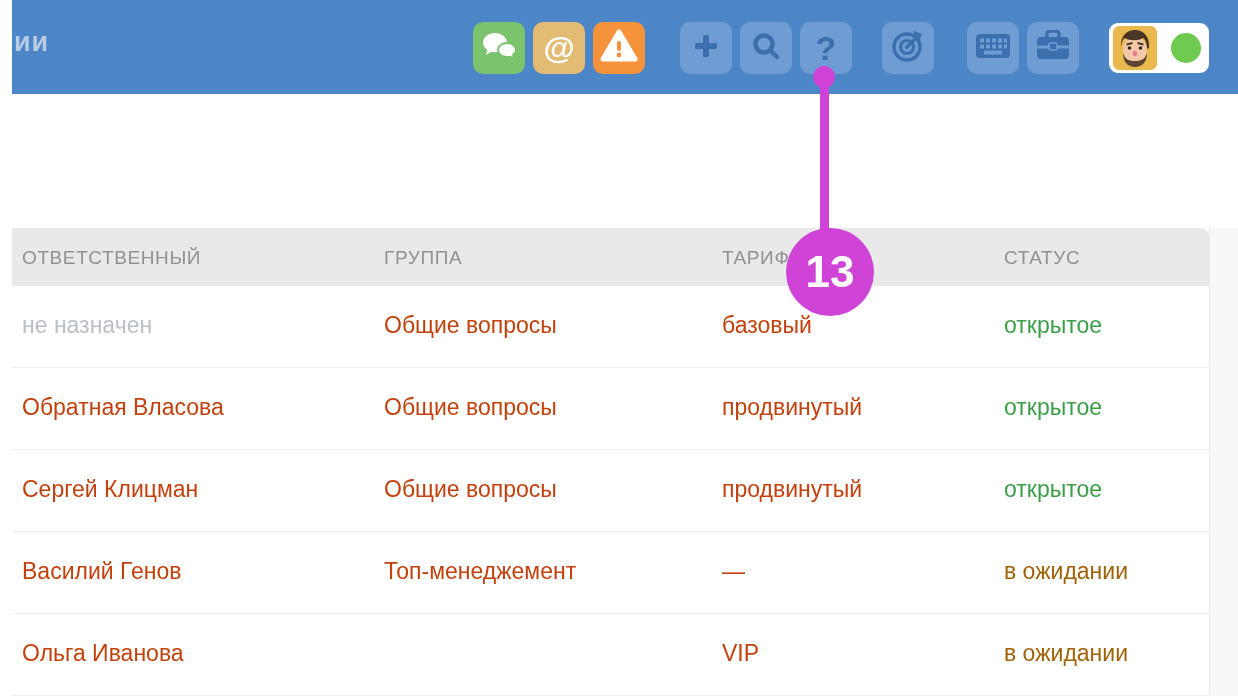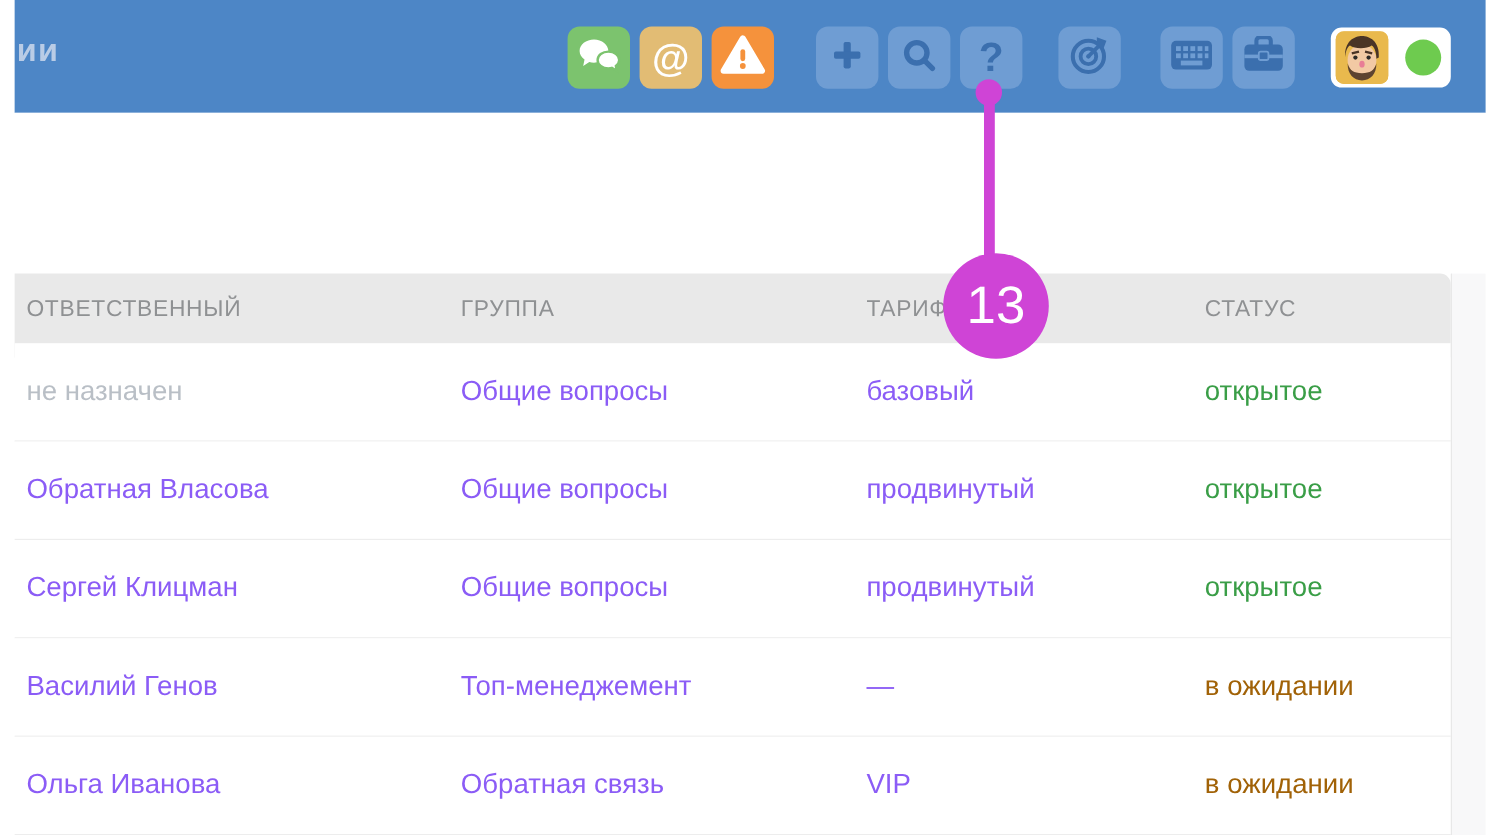--- a/index.html
+++ b/index.html
@@ -43,34 +43,34 @@
   .density { position:absolute; left:56px; top:8px; }
 
   
   .table-wrap { position:absolute; left:0; top:228px; width:1197px; height:468px; background:#fff; }
   .thead { position:absolute; left:0; top:0; width:1197px; height:70px; background:#e9e9e9;
            border-top-right-radius:9px; }
   .th { position:absolute; top:19px; font-size:19px; color:#8f9193; letter-spacing:0.6px; }
   .col1 { left:10px; } .col2 { left:372px; } .col3 { left:710px; } .col4 { left:992px; }
   .trow { position:absolute; left:0; width:1197px; height:82px; background:#fff;
           border-bottom:1px solid #ededed; cursor:pointer; }
-  .cell { position:absolute; top:26px; font-size:23px; color:#8b5cf6; white-space:nowrap; }
+  .cell { position:absolute; top:26px; font-size:23px; color:#c2410c; white-space:nowrap; }
   .cell[data-muted="true"] { color:#b9bfc6; }
   .status[data-status="open"]    { color:#3a9e47; }
   .status[data-status="pending"] { color:#a16207; }
   .gutter { position:absolute; left:1197px; top:228px; width:41px; height:468px;
             background:#f8f8f9; border-left:1px solid #e8e8e8; }
 
   
   .ann { position:absolute; z-index:50; }
   .ann-line { left:808px; top:77px; width:9px; height:178px; background:#cf44d6; }
   .ann-dot { left:801px; top:66px; width:22px; height:22px; border-radius:50%; background:#cf44d6; }
-  .ann-circle { left:774px; top:211px; width:88px; height:88px; border-radius:50%; background:#cf44d6;
+  .ann-circle { left:774px; top:228px; width:88px; height:88px; border-radius:50%; background:#cf44d6;
                 display:flex; align-items:center; justify-content:center;
-                color:#fff; font-size:44px; font-weight:normal;text-align:center; }
+                color:#fff; font-size:44px; font-weight:bold;text-align:center; }
 </style>
 </head>
 <body>
 
 <div class="screen">
 
   <div class="topbar">
     <span class="nav-trunc">ии</span>
 
     <div class="tb-btn colored-green" style="left:461px;">
@@ -252,21 +252,20 @@
       <span class="cell col4 status" data-status="open">открытое</span>
     </div>
     <div class="trow" style="top:304px;">
       <span class="cell col1" data-muted="false">Василий Генов</span>
       <span class="cell col2">Топ-менеджемент</span>
       <span class="cell col3">—</span>
       <span class="cell col4 status" data-status="pending">в ожидании</span>
     </div>
     <div class="trow" style="top:386px;">
       <span class="cell col1" data-muted="false">Ольга Иванова</span>
-      <span class="cell col2">Обратная связь</span>
       <span class="cell col3">VIP</span>
       <span class="cell col4 status" data-status="pending">в ожидании</span>
     </div>
   </div>
   <div class="gutter"></div>
 
   <div>
     <div class="ann ann-line"></div>
     <div class="ann ann-dot"></div>
     <div class="ann ann-circle">

